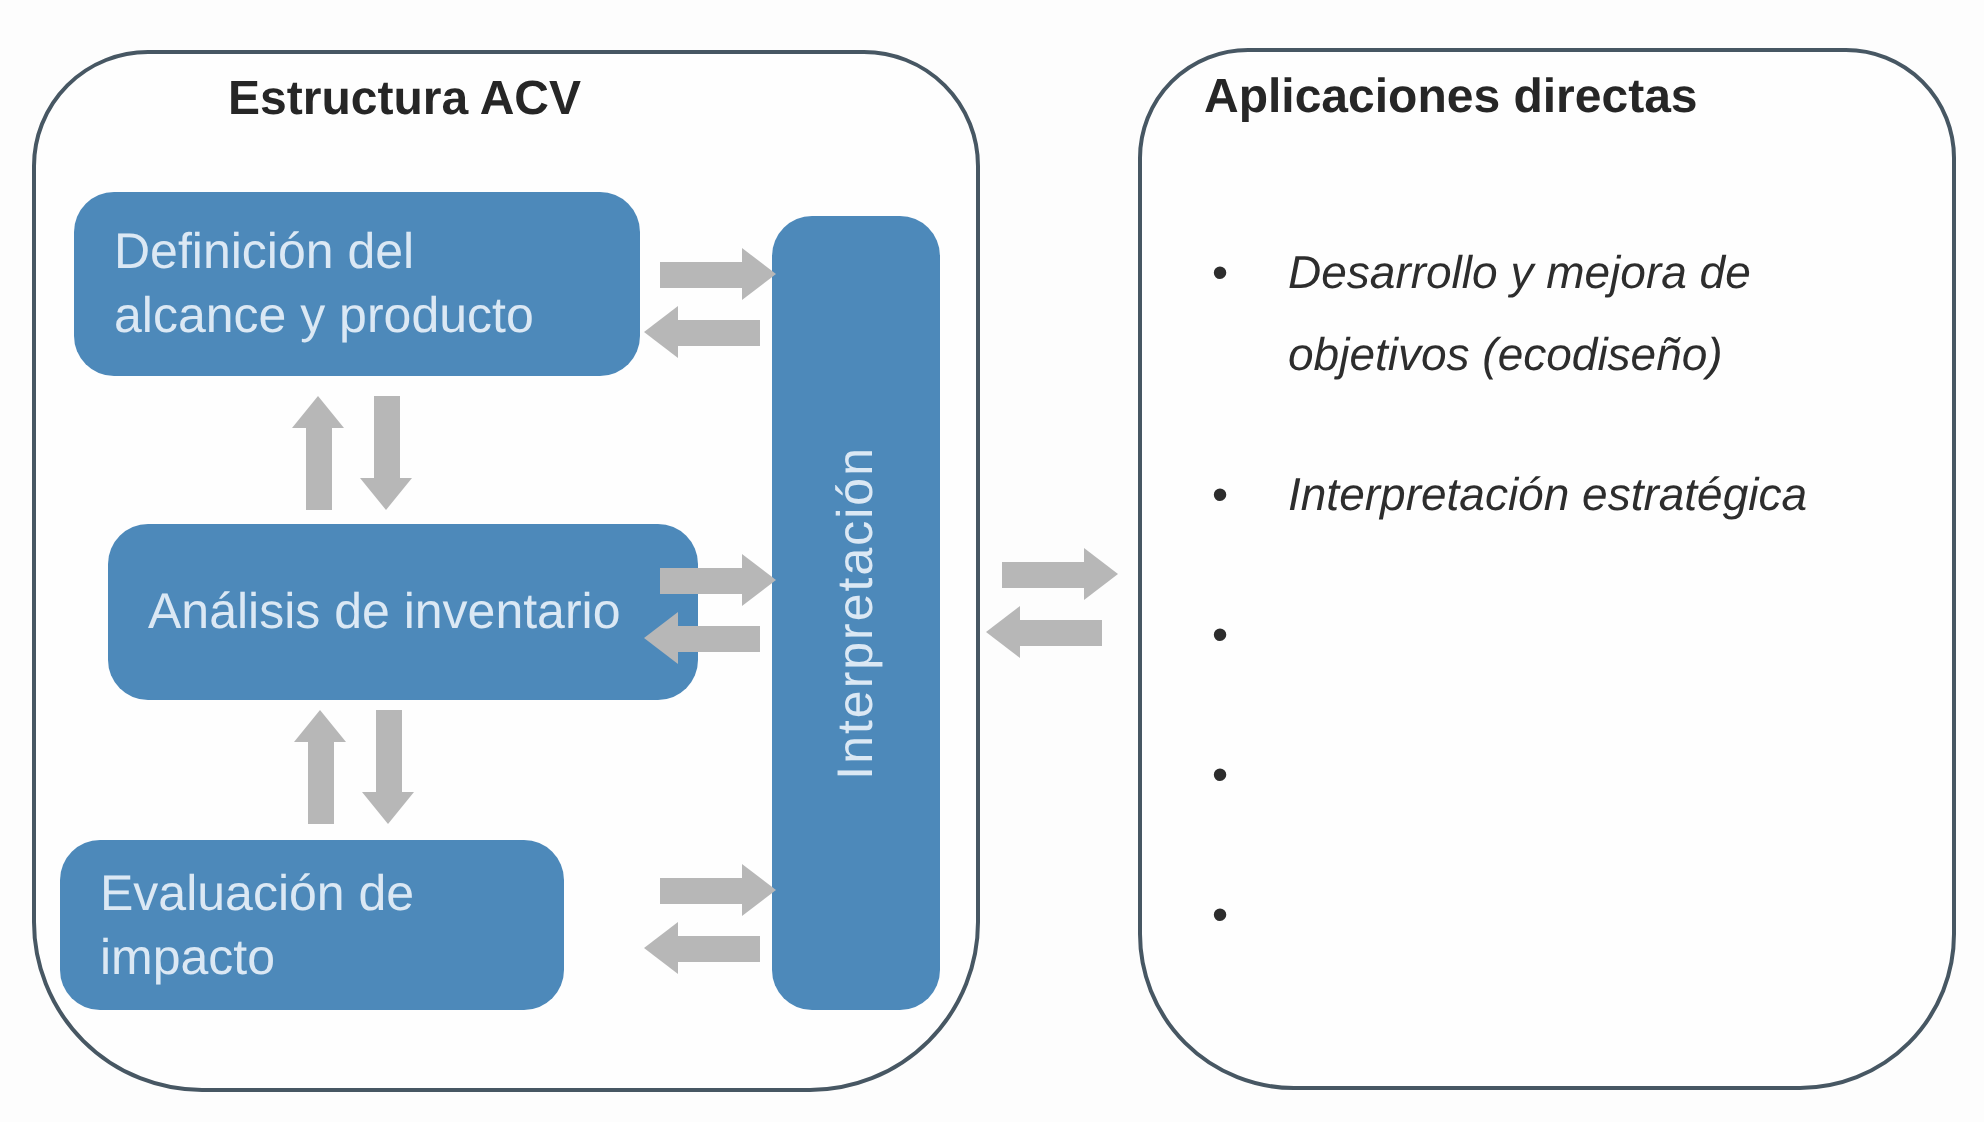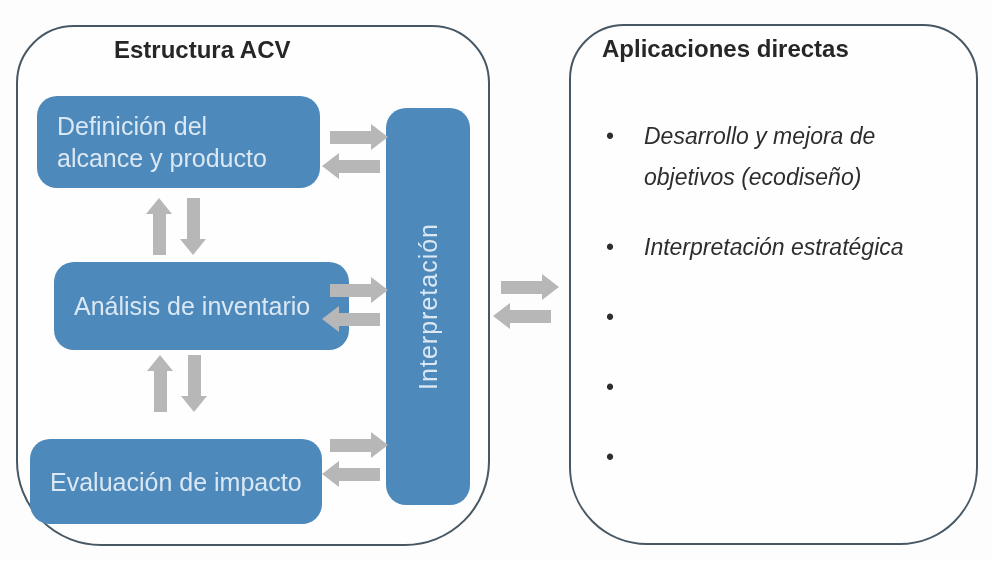--- a/index.html
+++ b/index.html
@@ -21,21 +21,21 @@
   .panel-title{position:absolute;font-weight:bold;font-size:24px;color:var(--title);white-space:nowrap;}
   #left-title{left:114px;top:36px;}
   #right-title{left:602px;top:35px;}
 
   .pbox{position:absolute;background:var(--blue);border-radius:20px;color:var(--boxtext);
         display:flex;flex-direction:column;justify-content:center;box-sizing:border-box;
         padding-left:20px;font-size:25px;line-height:1.28;}
   .pbox span{display:block;}
   #box-definicion{left:37px;top:96px;width:283px;height:92px;}
   #box-analisis{left:30px;top:262px;width:295px;height:88px;margin-left:24px;}
-  #box-evaluacion{left:30px;top:439px;width:292px;height:85px;padding-left:20px;}
+  #box-evaluacion{left:30px;top:420px;width:252px;height:85px;padding-left:20px;}
 
   #box-interpretacion{position:absolute;left:386px;top:108px;width:84px;height:397px;
         background:var(--blue);border-radius:20px;display:flex;align-items:center;justify-content:center;}
   #box-interpretacion span{writing-mode:vertical-rl;transform:rotate(180deg);
         color:var(--boxtext);font-size:25px;letter-spacing:1px;}
 
   
   .arrow-h{display:flex;align-items:center;height:26px;}
   .arrow-h .abody{width:41px;height:13px;background:var(--gray);}
   .head-right{width:0;height:0;border-top:13px solid transparent;border-bottom:13px solid transparent;border-left:17px solid var(--gray);}

